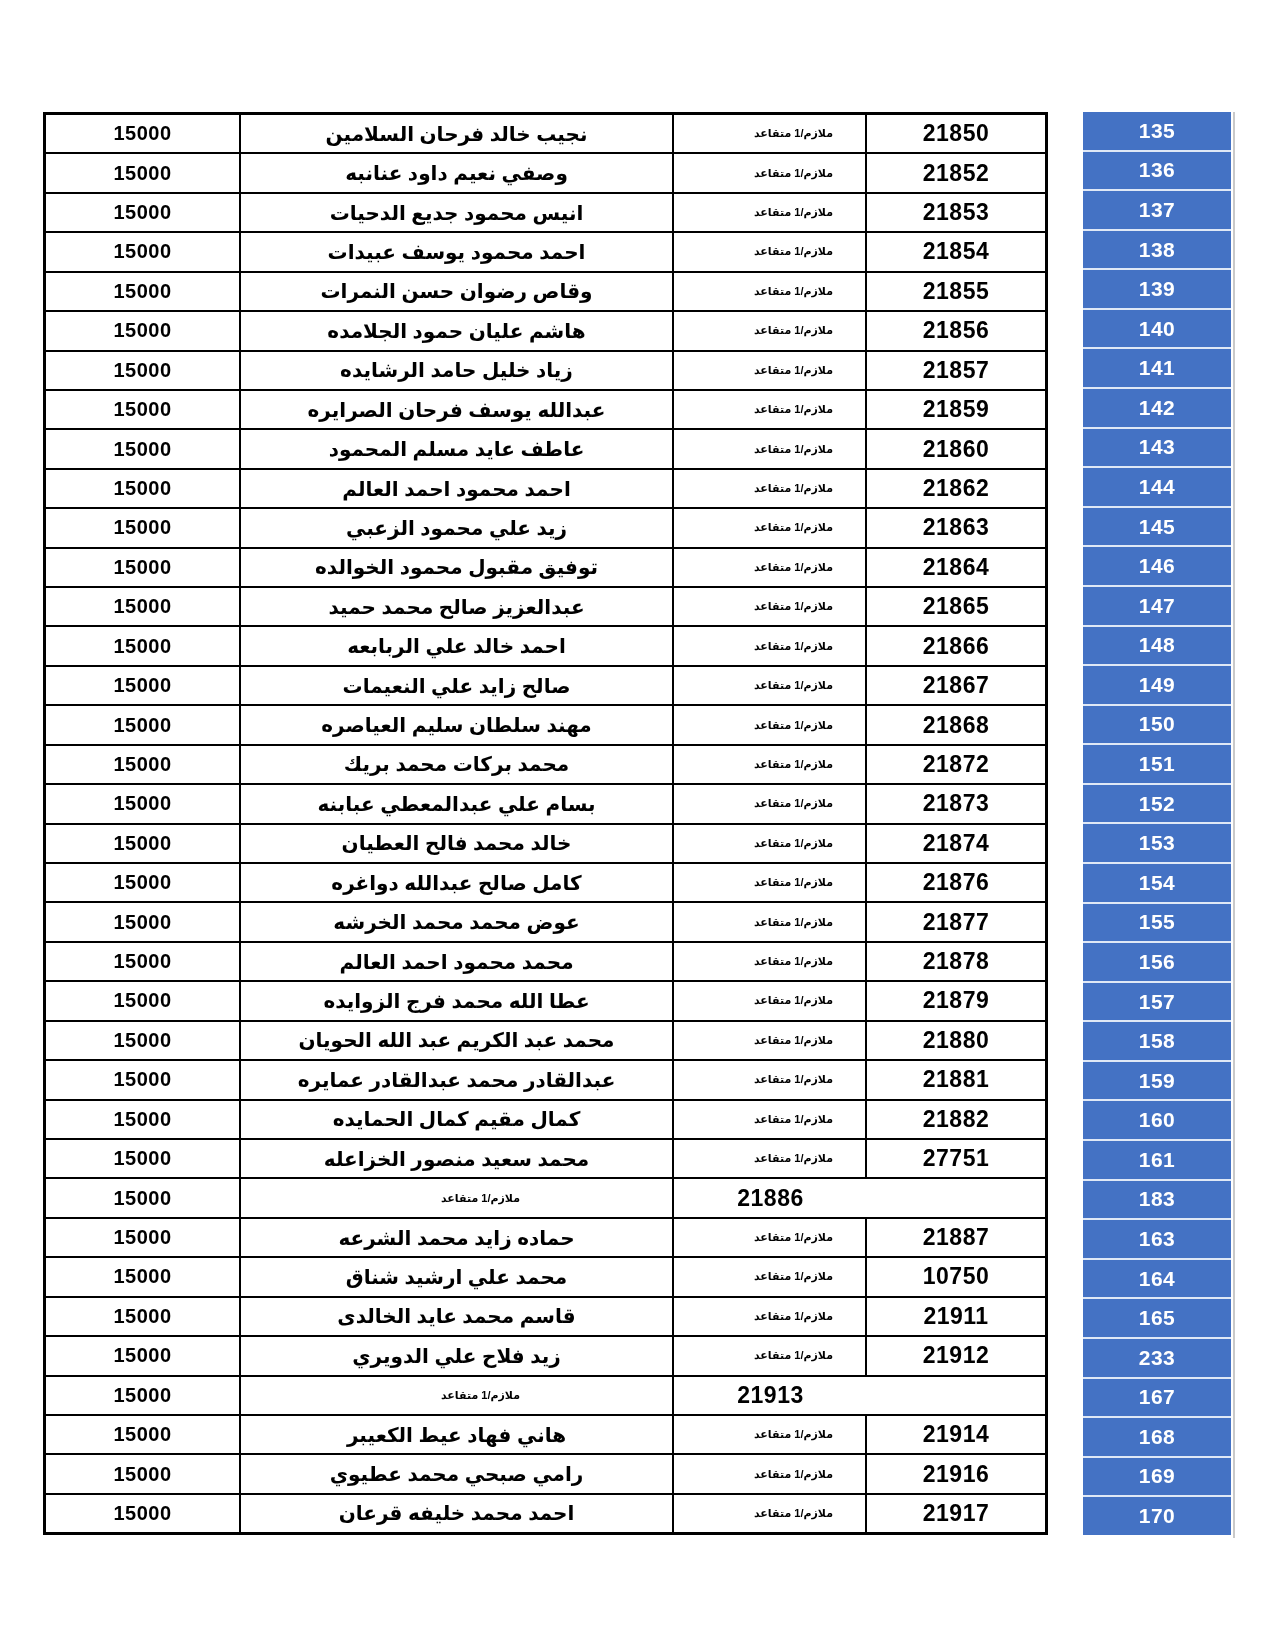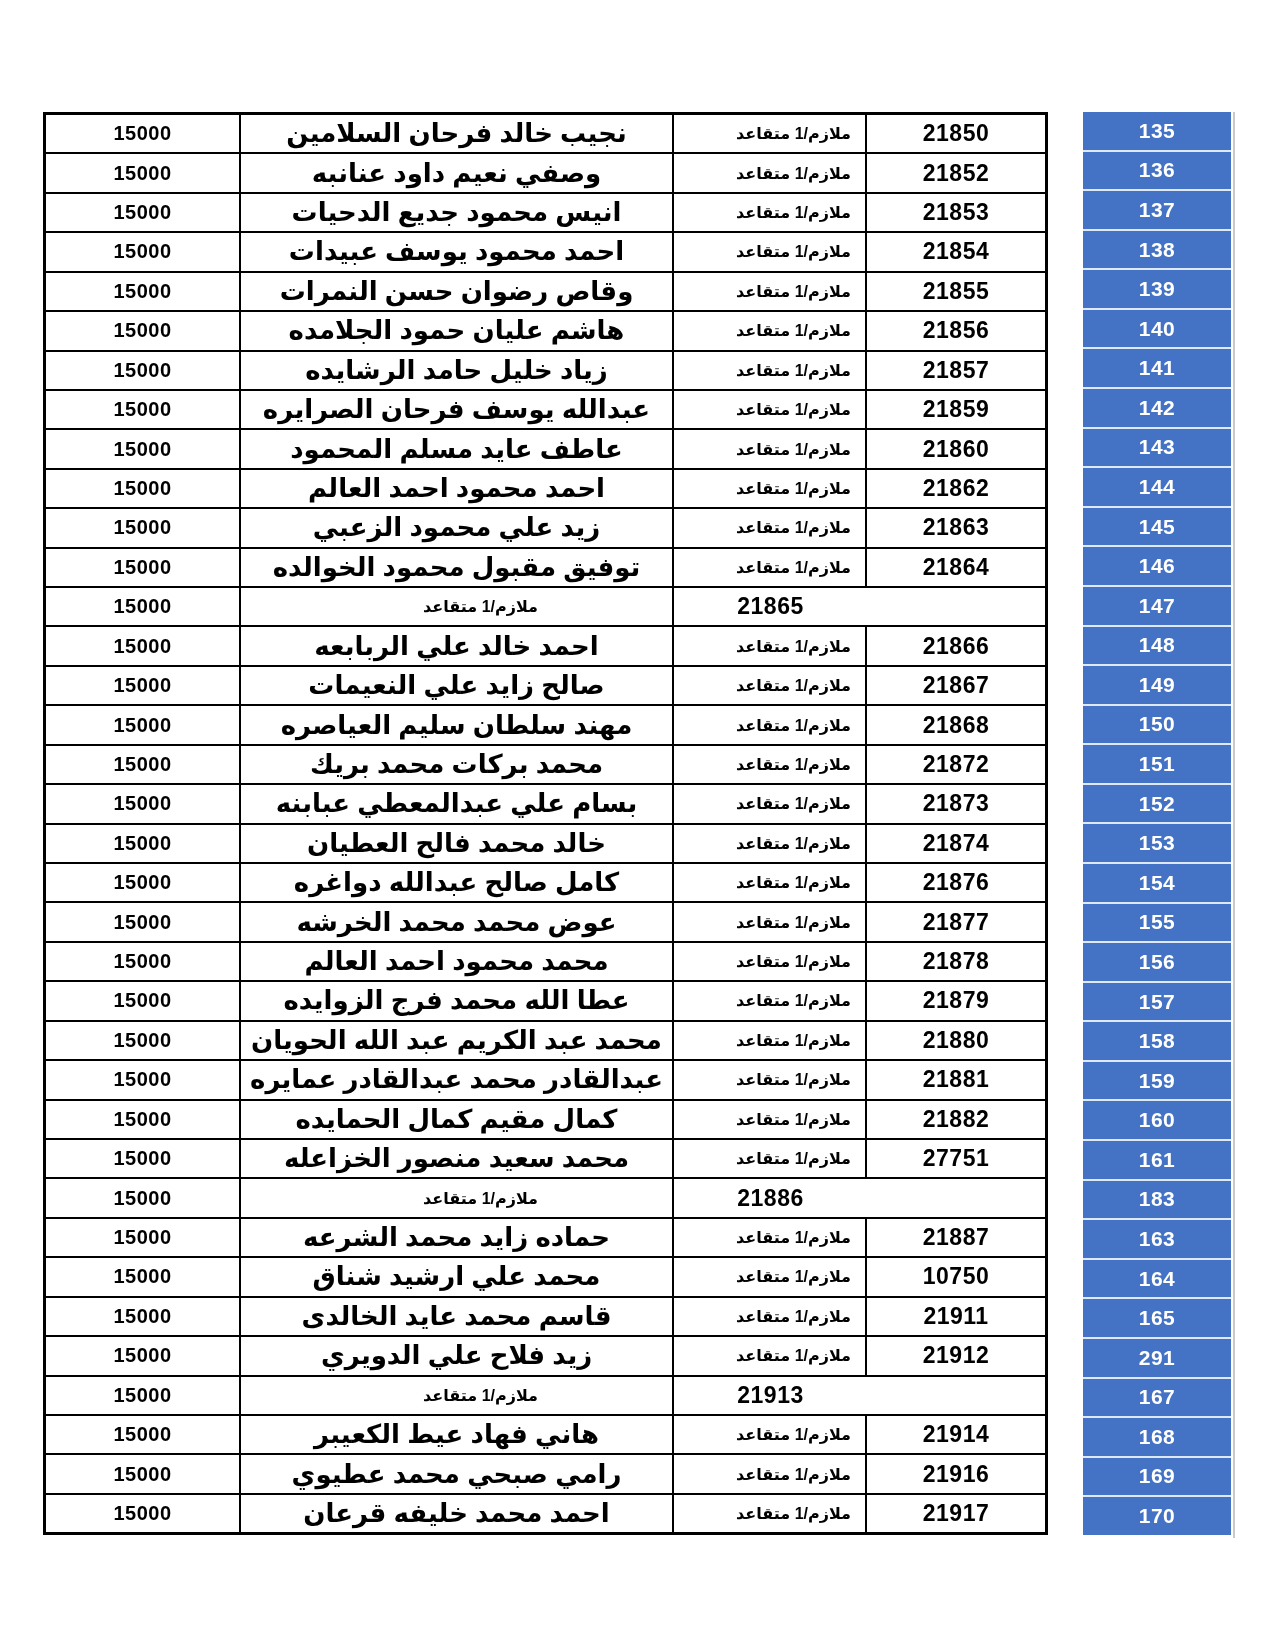--- a/index.html
+++ b/index.html
@@ -40,26 +40,26 @@
     border-right: 2px solid var(--table-border);
     overflow: hidden; white-space: nowrap;
     color: #000;
   }
   .cell:last-child { border-right: none; }
   .cell.amount {
     font-weight: 700; font-size: 20px;
     letter-spacing: 0.5px;
   }
   .cell.name {
-    font-weight: 700; font-size: 26px;
+    font-weight: 700; font-size: 20px;
     direction: rtl;
     padding: 0 8px;
   }
   .cell.rank {
-    font-weight: 700; font-size: 16px;
+    font-weight: 700; font-size: 11px;
     direction: rtl;
     padding-left: 48px;
   }
   .cell.serial {
     font-weight: 700; font-size: 23px;
     letter-spacing: 0.5px;
   }
   
   .index-col {
     position: absolute;
@@ -171,20 +171,21 @@
 
       <div class="row">
         <div class="cell amount">15000</div>
         <div class="cell name">توفيق مقبول محمود الخوالده</div>
         <div class="cell rank">ملازم/1 متقاعد</div>
         <div class="cell serial">21864</div>
       </div>
 
       <div class="row">
         <div class="cell amount">15000</div>
+        <div class="cell name">عبدالعزيز صالح محمد حميد</div>
         <div class="cell rank">ملازم/1 متقاعد</div>
         <div class="cell serial">21865</div>
       </div>
 
       <div class="row">
         <div class="cell amount">15000</div>
         <div class="cell name">احمد خالد علي الربابعه</div>
         <div class="cell rank">ملازم/1 متقاعد</div>
         <div class="cell serial">21866</div>
       </div>
@@ -399,21 +400,21 @@
       <div class="index-cell">161</div>
 
       <div class="index-cell">183</div>
 
       <div class="index-cell">163</div>
 
       <div class="index-cell">164</div>
 
       <div class="index-cell">165</div>
 
-      <div class="index-cell">291</div>
+      <div class="index-cell">233</div>
 
       <div class="index-cell">167</div>
 
       <div class="index-cell">168</div>
 
       <div class="index-cell">169</div>
 
       <div class="index-cell">170</div>
     </div>
 

